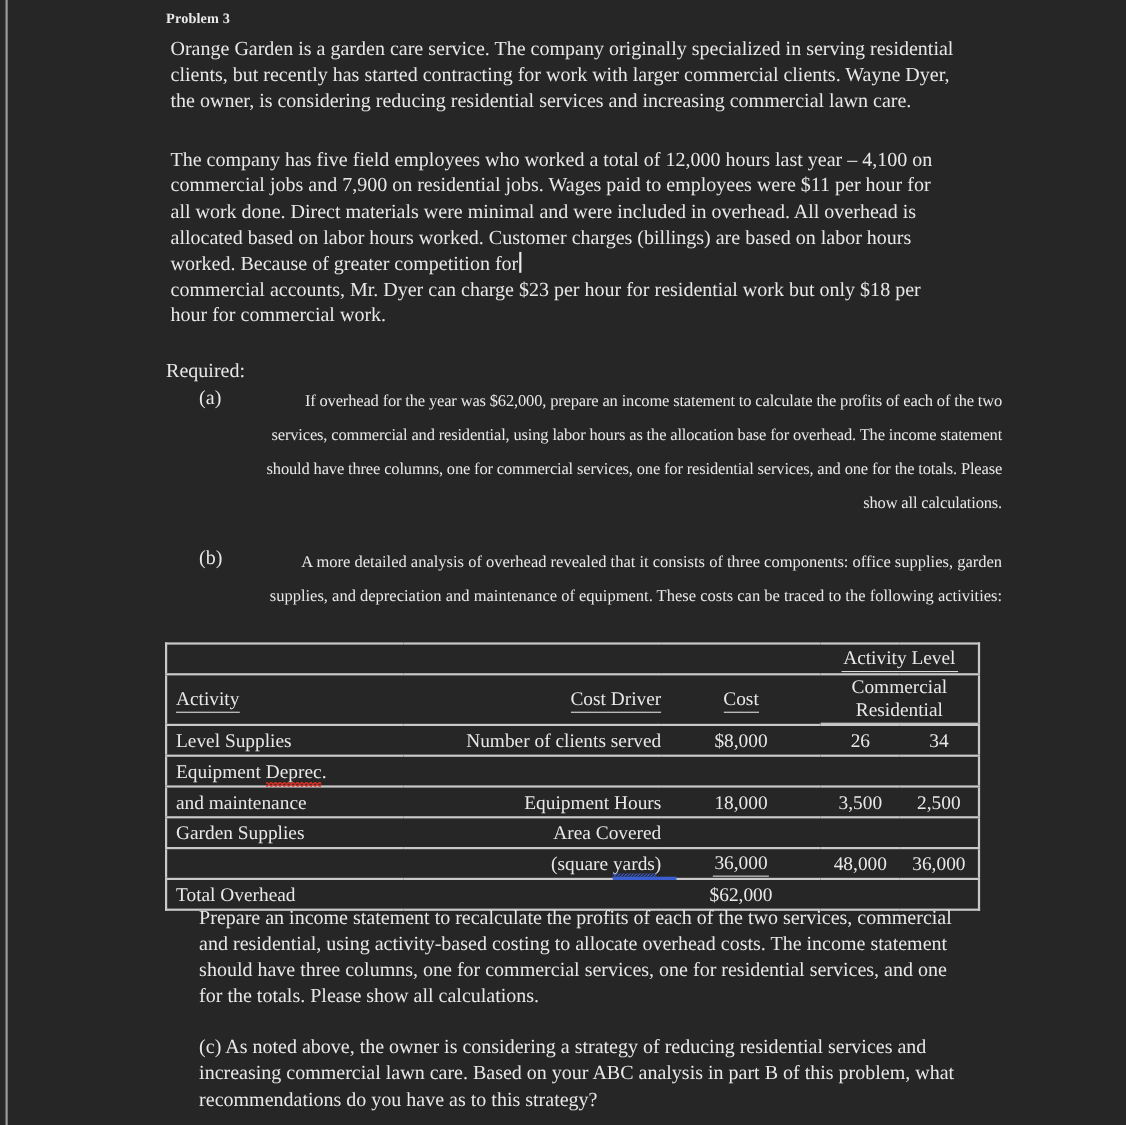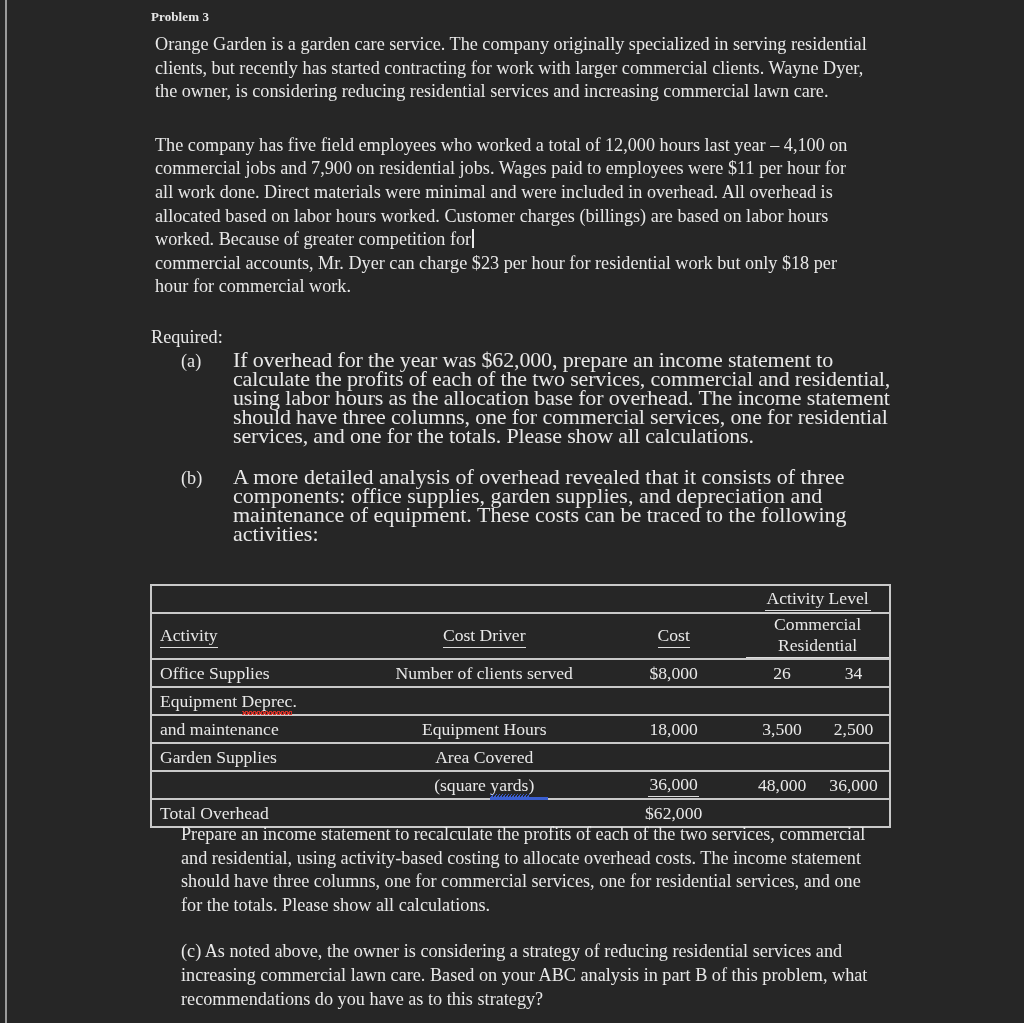--- a/index.html
+++ b/index.html
@@ -65,23 +65,24 @@
     padding-left: 30px;
   }
   .item-marker {
     flex: 0 0 auto;
     width: 52px;
     font-size: 18.2px;
     line-height: 23.6px;
   }
   .item-body {
     flex: 1 1 auto;
-    font-size: 22px;
-    line-height: 19px;
+    font-size: 15px;
+    line-height: 31px;
     width: 630px;
+    text-align: right;
   }
   .item-a .item-body { font-stretch: semi-condensed; letter-spacing: -0.15px; }
 
   
   .caret {
     display: inline-block;
     width: 1.5px;
     height: 19px;
     background: #e8e8e8;
     vertical-align: -3px;
@@ -108,21 +109,21 @@
     border-bottom: 0;
     padding: 0;
     height: 26px;
     vertical-align: middle;
     color: #e8e8e8;
     line-height: 21px;
   }
   table.act tr:first-child td { border-top: 0; }
 
   .c-act   { width: 176px; padding-left: 8px !important; text-align: left; }
-  .c-drv   { width: 200px; text-align: center; }
+  .c-drv   { width: 200px; text-align: right; }
   .c-cost  { width: 124px; text-align: center; }
   .c-com   { width: 122px; text-align: center; }
   .c-res   { width: 119px; text-align: center; }
 
   
   .sq-red {
     position: relative;
     display: inline-block;
   }
   .sq-red::after {
@@ -231,21 +232,21 @@
         <td class="c-com" colspan="2"><span class="hdr-act-level">Activity Level</span></td>
       </tr>
       <tr>
         <td class="c-act"><span class="hdr-under">Activity</span></td>
         <td class="c-drv"><span class="hdr-under">Cost Driver</span></td>
         <td class="c-cost"><span class="hdr-under">Cost</span></td>
         <td class="c-com" colspan="2"><span class="hdr-under">Commercial Residential</span></td>
       </tr>
 
       <tr>
-        <td class="c-act">Office Supplies</td>
+        <td class="c-act">Level Supplies</td>
         <td class="c-drv">Number of clients served</td>
         <td class="c-cost">$8,000</td>
         <td class="c-com">26</td>
         <td class="c-res">34</td>
       </tr>
 
       <tr>
         <td class="c-act">Equipment <span class="sq-red">Deprec</span>.</td>
         <td class="c-drv"></td>
         <td class="c-cost"></td>

